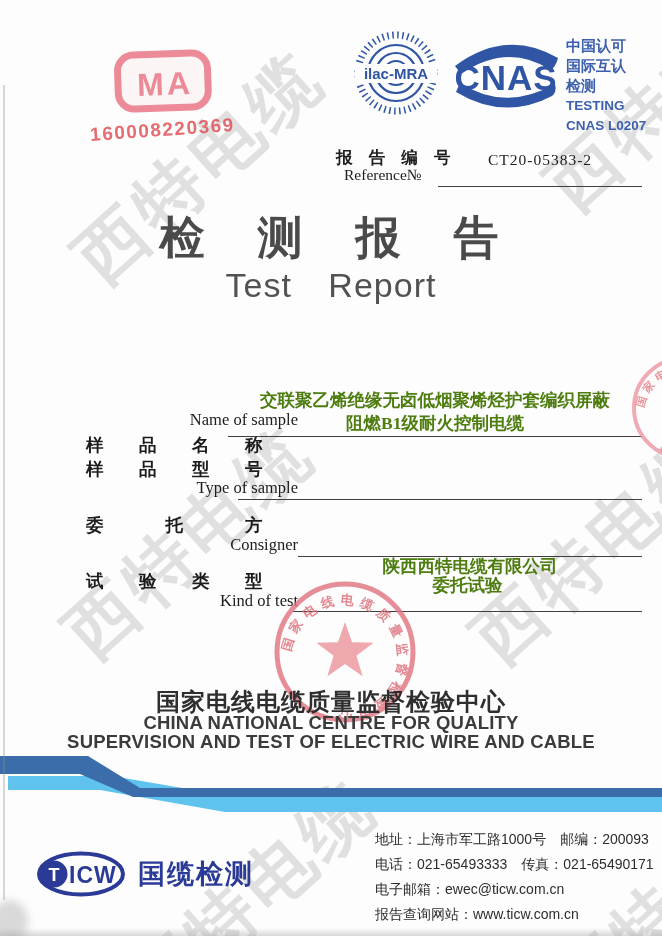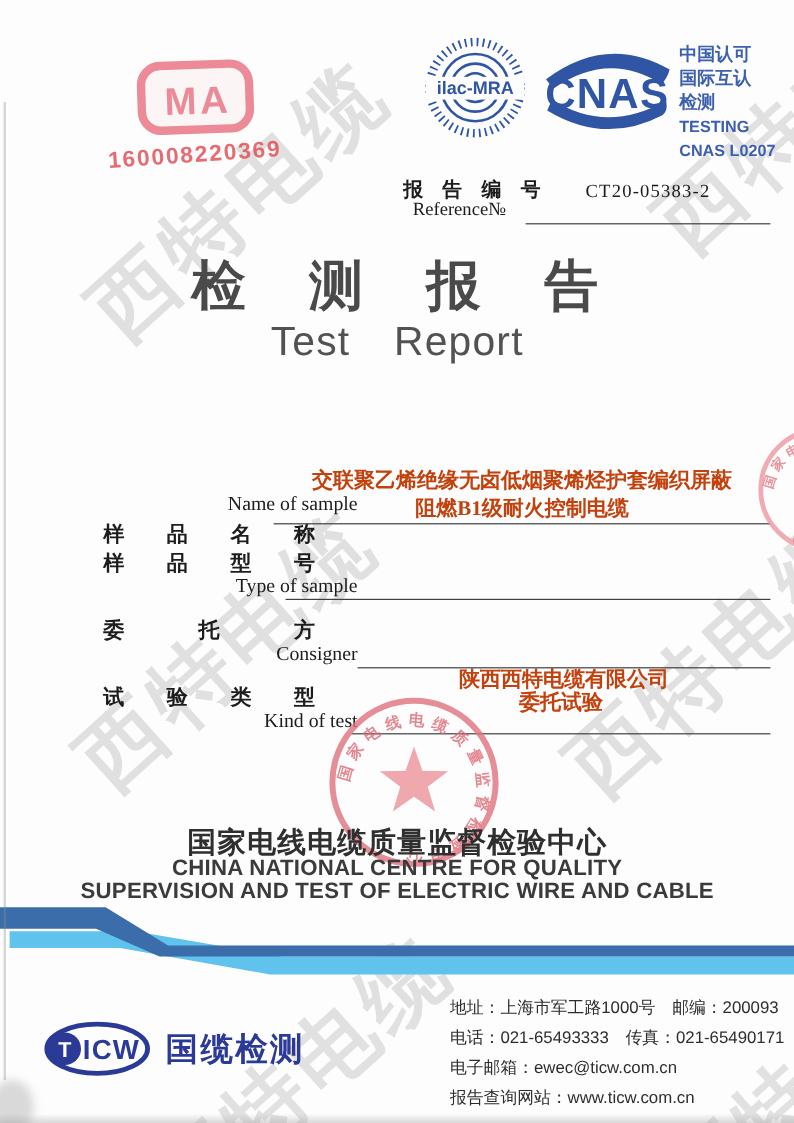--- a/index.html
+++ b/index.html
@@ -28,21 +28,21 @@
 
   
   .title-zh{left:0;top:208px;width:662px;text-align:center;font-size:45px;letter-spacing:4px;
       color:#4a4a4a;font-weight:600;font-family:"DejaVu Sans","Liberation Sans",sans-serif;}
   .title-en{left:0;top:266px;width:662px;text-align:center;font-size:34px;word-spacing:26px;
       letter-spacing:1px;color:#525252;font-family:"Liberation Sans",sans-serif;}
 
   
   .f-zh{left:86px;width:220px;font-size:17.5px;letter-spacing:9px;font-weight:600;white-space:nowrap;}
   .f-en{left:86px;width:212px;text-align:right;font-size:16.5px;font-family:Liberation Serif, serif;}
-  .f-val{text-align:center;font-size:17.5px;line-height:23px;font-weight:600;color:#c2410c;}
+  .f-val{text-align:center;font-size:17.5px;line-height:23px;font-weight:600;color:#4d7c0f;}
   .mono{font-family:"Liberation Mono","DejaVu Sans Mono",monospace;font-size:16px;letter-spacing:1px;}
   .uline{border-bottom:1.5px solid #3f3f3f;}
 
   
   .org-zh{left:0;top:686px;width:662px;text-align:center;font-size:24px;letter-spacing:1px;
       color:#2f2f2f;font-weight:600;font-family:"DejaVu Sans","Liberation Sans",sans-serif;}
   .org-en{left:0;width:662px;text-align:center;font-size:18.5px;font-weight:600;color:#3b3b3b;
       font-family:"Liberation Sans","DejaVu Sans",sans-serif;letter-spacing:.2px;}
 
   

